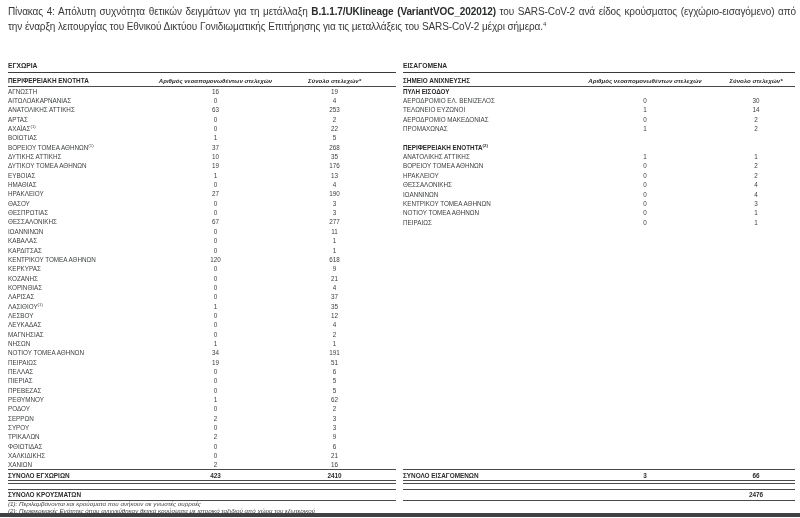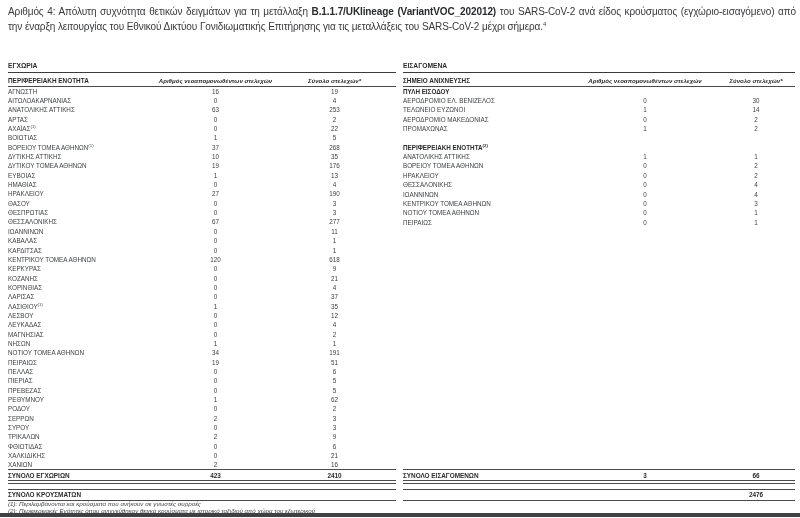--- a/index.html
+++ b/index.html
@@ -48,21 +48,21 @@
   .footnote{position:absolute;left:8px;font-style:italic;font-size:6.2px;color:#3b3d40;white-space:nowrap;}
   #fn1{top:500px;}
   #fn2{top:507px;}
   .bottom-bar{position:absolute;left:0;top:513px;width:800px;height:4px;background:#404142;}
 </style>
 </head>
 <body>
 
 <div class="page">
 
-  <div class="title"><span>Αριθμός 4:  Απόλυτη συχνότητα θετικών δειγμάτων για τη μετάλλαξη </span><b>B.1.1.7/UKlineage (VariantVOC_202012)</b><span> του SARS-CoV-2 ανά είδος κρούσματος (εγχώριο-εισαγόμενο) από την έναρξη λειτουργίας του Εθνικού Δικτύου Γονιδιωματικής Επιτήρησης για τις μεταλλάξεις του SARS-CoV-2 μέχρι σήμερα.</span><sup>4</sup></div>
+  <div class="title"><span>Πίνακας 4:  Απόλυτη συχνότητα θετικών δειγμάτων για τη μετάλλαξη </span><b>B.1.1.7/UKlineage (VariantVOC_202012)</b><span> του SARS-CoV-2 ανά είδος κρούσματος (εγχώριο-εισαγόμενο) από την έναρξη λειτουργίας του Εθνικού Δικτύου Γονιδιωματικής Επιτήρησης για τις μεταλλάξεις του SARS-CoV-2 μέχρι σήμερα.</span><sup>4</sup></div>
 
   <div class="dtable" id="t-dom">
     <div class="sec-title">ΕΓΧΩΡΙΑ</div>
     <div class="thead">
       <div class="th-name">ΠΕΡΙΦΕΡΕΙΑΚΗ ΕΝΟΤΗΤΑ</div>
       <div class="th-num">Αριθμός νεοαπομονωθέντων στελεχών</div>
       <div class="th-num">Σύνολο στελεχών*</div>
     </div>
     <div>
         <div class="trow">

